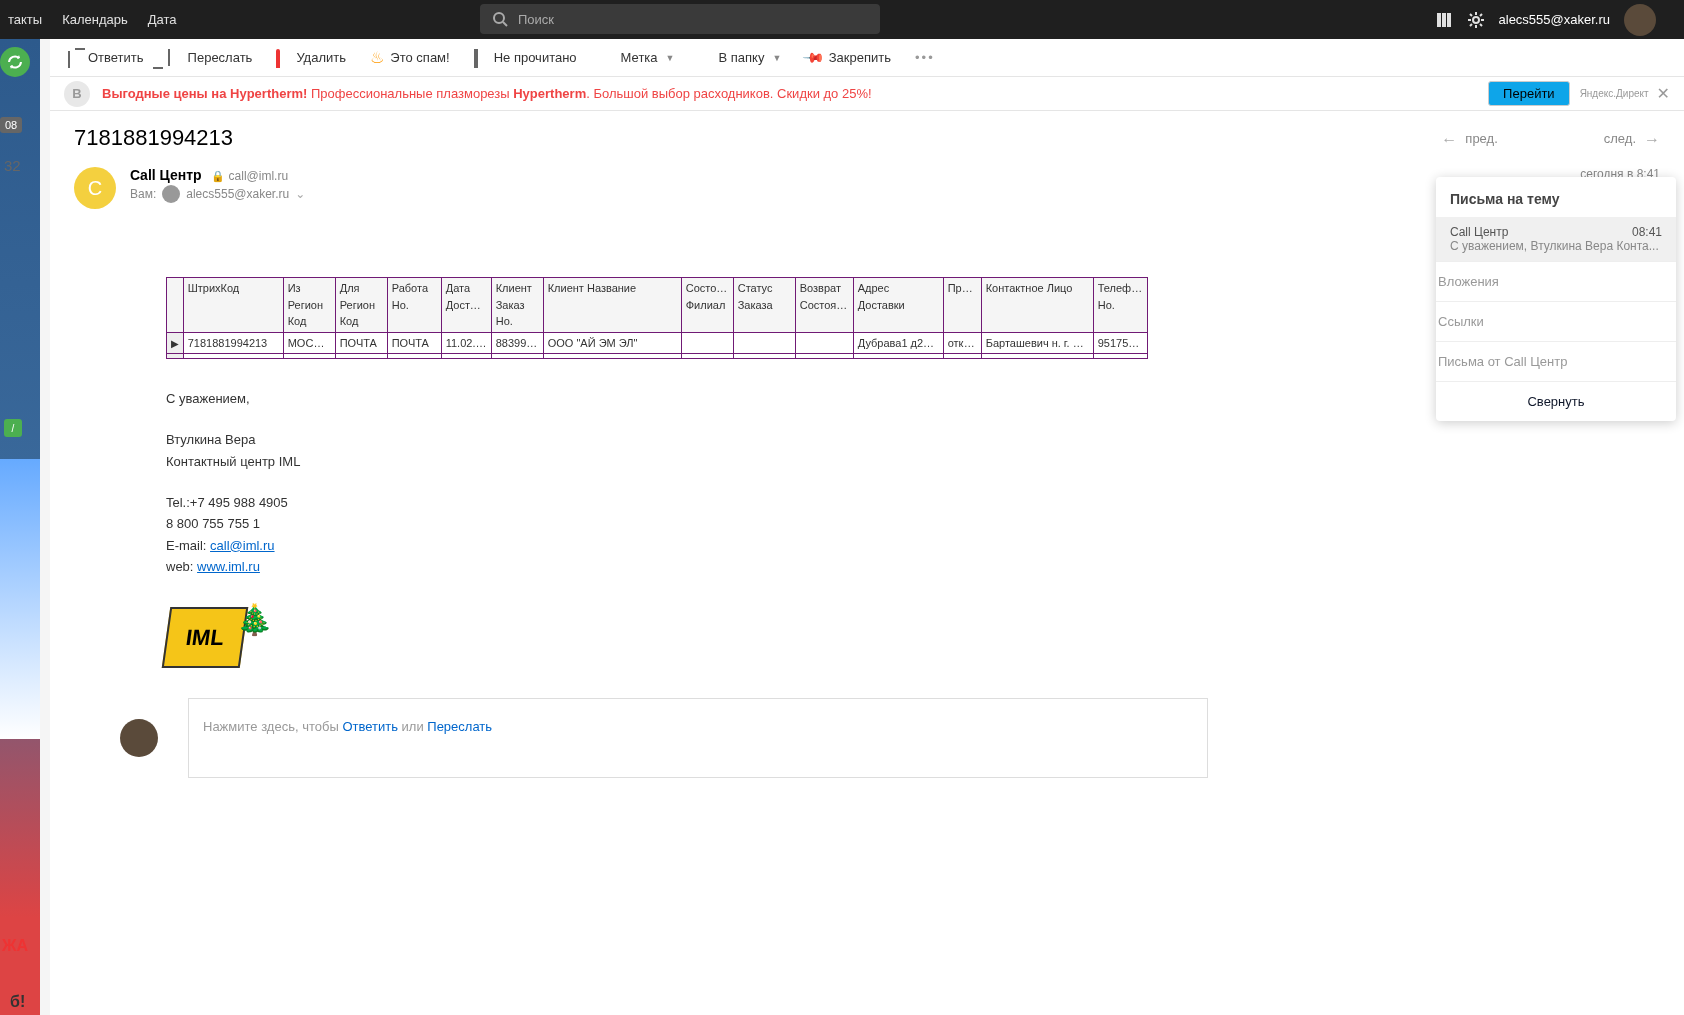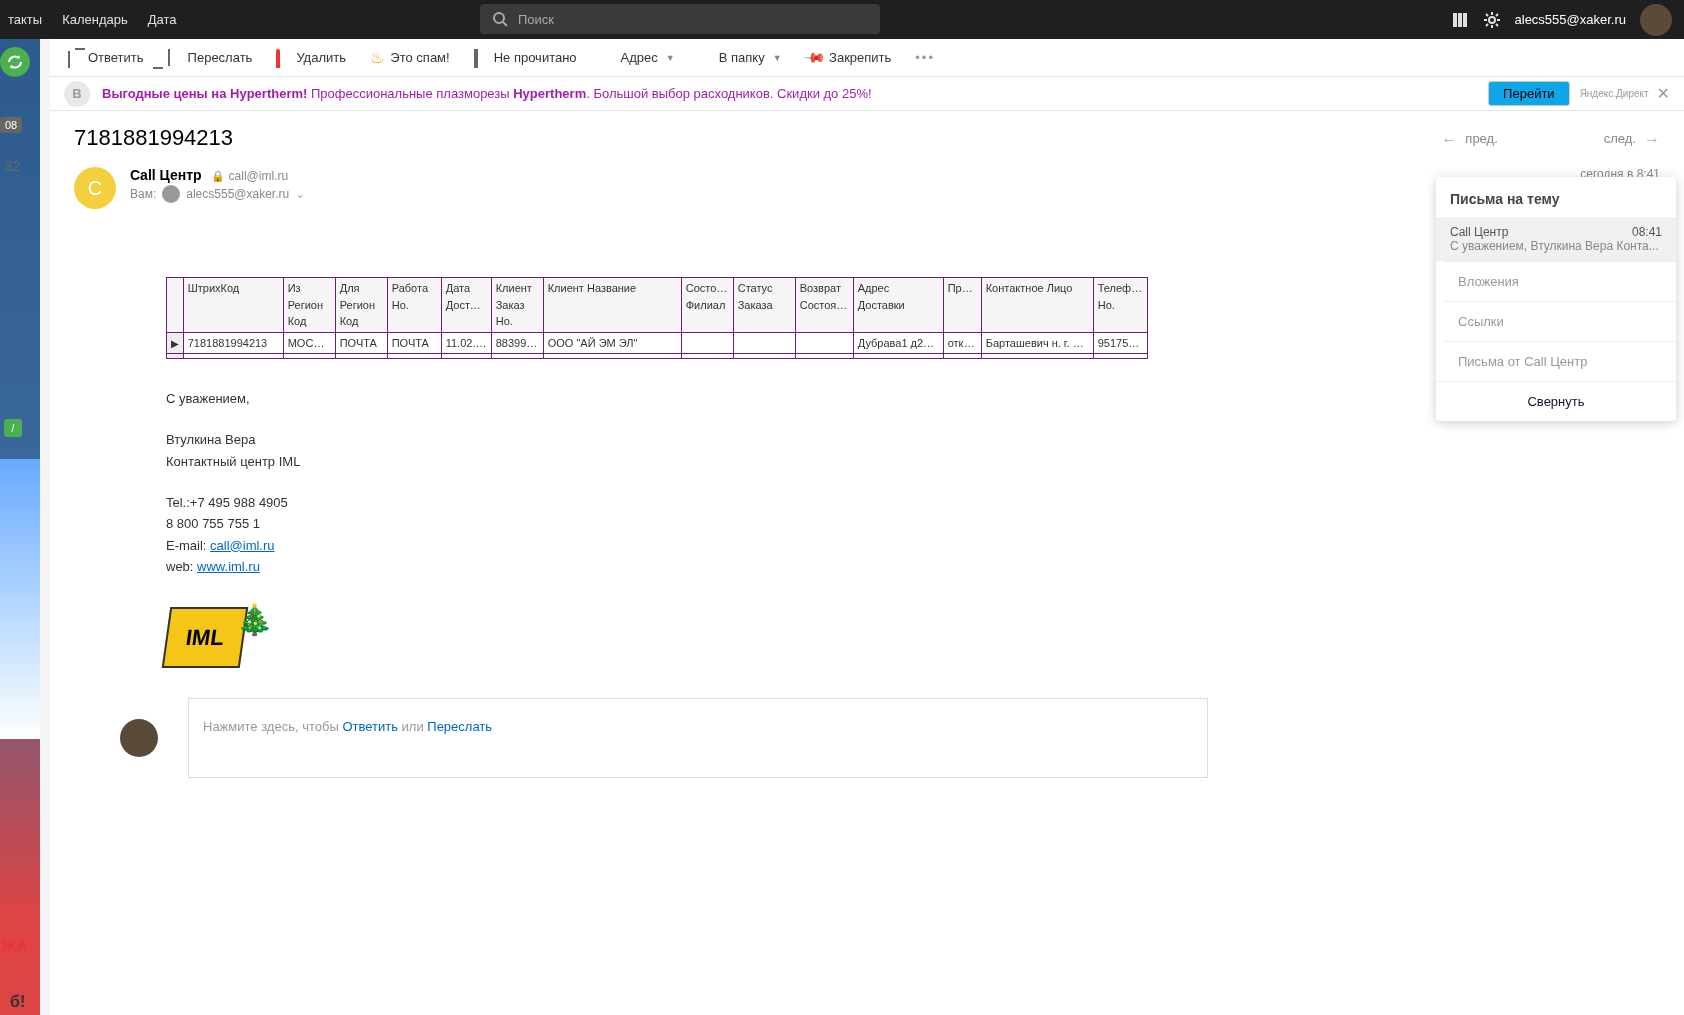--- a/index.html
+++ b/index.html
@@ -1,19 +1,19 @@
 <!DOCTYPE html>
 <html><head>
 <meta charset="utf-8">
 <style>
 * { box-sizing: border-box; margin: 0; padding: 0; }
 body { font-family: Arial, Helvetica, sans-serif; font-size: 13px; color: #333; background: #f5f5f5; overflow: hidden; width: 1684px; height: 1015px; position: relative; }
 
 
-.top-header { position: absolute; top: 0; left: 0; right: 0; height: 39px; background: #1f1f1f; color: #fff; display: flex; align-items: center; justify-content: space-between; padding: 0 12px 0 0; }
+.top-header { position: absolute; top: 0; left: 0; right: 0; height: 39px; background: #1f1f1f; color: #fff; display: flex; align-items: center; justify-content: space-between; padding: 0 28px 0 0; }
 .top-nav { display: flex; gap: 20px; padding-left: 8px; }
 .top-nav-item { color: #e0e0e0; font-size: 13px; cursor: pointer; }
 .search-container { position: absolute; left: 480px; top: 4px; width: 400px; height: 30px; background: rgba(255,255,255,0.12); border-radius: 4px; display: flex; align-items: center; padding: 0 12px; }
 .search-icon { color: #aaa; margin-right: 10px; }
 .search-input { background: transparent; border: none; color: #fff; font-size: 13px; flex: 1; outline: none; }
 .search-input::placeholder { color: #aaa; }
 .header-right { display: flex; align-items: center; gap: 14px; }
 .header-ico { color: #e0e0e0; cursor: pointer; }
 .user-email { color: #fff; font-size: 13px; }
 .avatar-top { width: 32px; height: 32px; border-radius: 50%; background: #5a4a3a; }
@@ -44,21 +44,21 @@
 .ico-unread { width:14px; height:10px; border:2px solid #666; position:relative; }
 .ico-tag { width:12px; height:12px; background:#888; transform:rotate(45deg); }
 .ico-folder { width:14px; height:10px; background:#888; }
 .ico-pin { color:#f90; transform:rotate(45deg); font-size:14px;}
 .drop-caret { font-size:9px; color:#888; margin-left:2px;}
 .tb-more { color:#999; letter-spacing:2px; cursor:pointer; }
 
 
 .ad-bar { height: 34px; border-bottom: 1px solid #e5e5e5; display: flex; align-items: center; padding: 0 14px; font-size: 13px; }
 .ad-circle { width: 26px; height: 26px; border-radius: 50%; background: #e8e8e8; color:#999; display:flex; align-items:center; justify-content:center; margin-right:12px; font-weight:bold;}
-.ad-text { flex: 1; color: #a21caf; }
+.ad-text { flex: 1; color: #ef4444; }
 .ad-text b { font-weight: bold; }
 .ad-go { background:#0ea5e9; border:1px solid #ccc; padding:4px 14px; border-radius:3px; font-size:13px; cursor:pointer; margin-right:10px; }
 .ad-src { font-size:10px; color:#999; margin-right:8px;}
 .ad-close { color:#999; cursor:pointer; font-size:16px;}
 
 
 .subject-row { display:flex; align-items:center; justify-content:space-between; padding: 14px 24px 8px; }
 .subject-text { font-size: 22px; color:#000; }
 .nav-msg { display:flex; align-items:center; gap:8px; color:#888; font-size:13px;}
 .nav-arrow { cursor:pointer; color:#aaa; font-size:16px; }
@@ -99,21 +99,21 @@
 .reply-box { flex:1; max-width:1020px; border:1px solid #ddd; padding:20px 14px; min-height:80px; color:#999; font-size:13px; cursor:text;}
 .reply-box .actw { color:#06c;}
 
 
 .right-panel { position:absolute; right:8px; top:138px; width:240px; background:#fff; box-shadow:0 2px 12px rgba(0,0,0,0.2); border-radius:4px; padding:0; z-index:20;}
 .rp-header { padding:14px 14px 10px; font-weight:bold; font-size:14px; color:#444;}
 .rp-item { padding:8px 14px; cursor:pointer;}
 .rp-item.sel { background:#f0f0f0;}
 .rp-item-head { display:flex; justify-content:space-between; font-size:12px; color:#555;}
 .rp-item-prev { font-size:12px; color:#888; white-space:nowrap; overflow:hidden; text-overflow:ellipsis;}
-.rp-sec { padding:12px 14px; color:#999; font-size:13px; border-top:1px solid #eee;margin-left:8px;}
+.rp-sec { padding:12px 2px; color:#999; font-size:13px; border-top:1px solid #eee;}
 .rp-collapse { text-align:center; padding:12px; color:#0f172a; font-size:13px; border-top:1px solid #eee; cursor:pointer;}
 
 svg { display:block;}
 </style>
 </head>
 <body>
 
 <div class="top-header">
   <div class="top-nav">
     <span class="top-nav-item">такты</span>
@@ -181,21 +181,21 @@
     <div class="tb-btn">
         <span class="ico-spam">♨</span>
         <span>Это спам!</span>
       </div>
     <div class="tb-btn">
         <span class="tb-ico"><span class="ico-unread"></span></span>
         <span>Не прочитано</span>
       </div>
     <div class="tb-btn">
         <span class="tb-ico"><span class="ico-tag"></span></span>
-        <span>Адрес</span>
+        <span>Метка</span>
         <span class="drop-caret">▼</span>
       </div>
     <div class="tb-btn">
         <span class="tb-ico"><span class="ico-folder"></span></span>
         <span>В папку</span>
         <span class="drop-caret">▼</span>
       </div>
     <div class="tb-btn">
         <span class="ico-pin">📌</span>
         <span>Закрепить</span>

